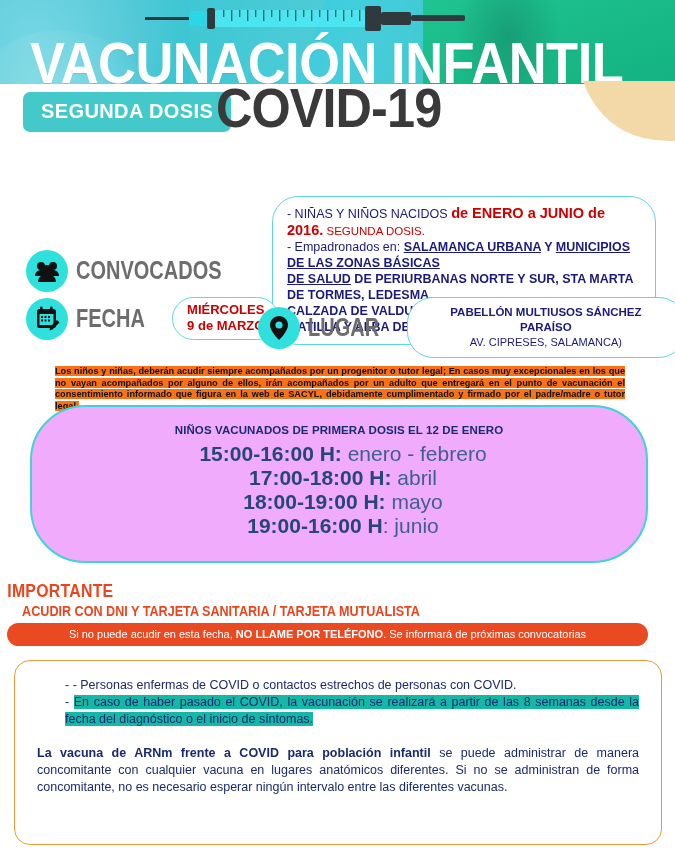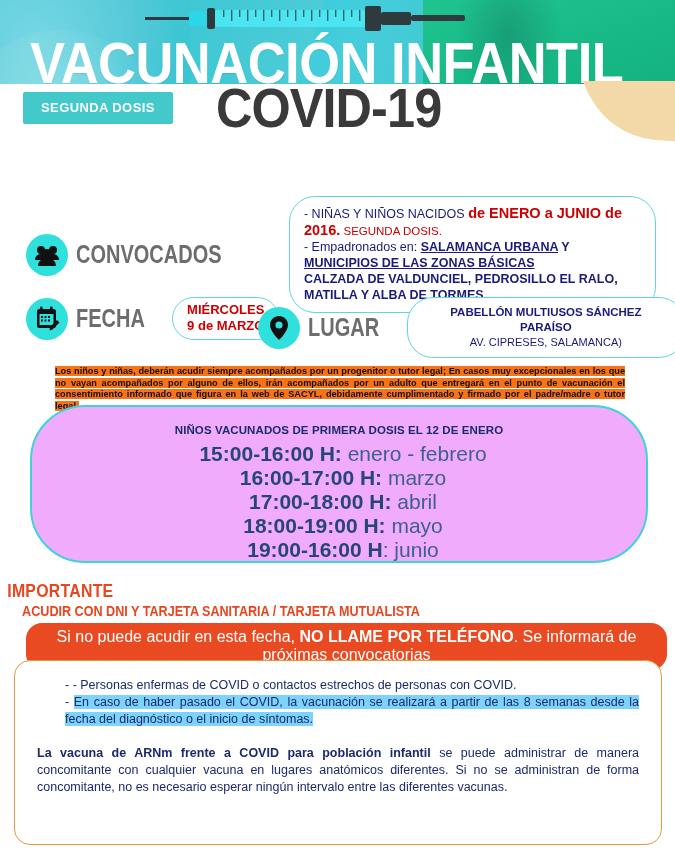--- a/index.html
+++ b/index.html
@@ -74,24 +74,24 @@
     position:relative;
     width:675px;
     height:68px;
     background:#fff;
   }
   .badge-dosis {
     position:absolute; left:23px; top:8px;
     background:#43c9c9;
     color:#ffffff;
     font-weight:bold;
-    font-size:13px;
+    font-size:20px;
     letter-spacing:.4px;
     padding:8px 18px 9px 18px;
-    border-radius:2px;
+    border-radius:7px;
   }
   .covid19 {
     position:absolute; left:216px; top:-9px;
     font-weight:bold;
     font-size:56px;
     color:#3a3a3a;
     letter-spacing:-1px;
     transform: scaleX(0.9);
     transform-origin:left center;
   }
@@ -119,21 +119,21 @@
 
   .bubble {
     border:1.6px solid #5fd8dd;
     border-radius:26px;
     background:#fff;
   }
 
   
   #convocados-row { position:absolute; left:26px; top:196px; width:630px; }
   #convocados-bubble {
-    margin-left:31px;
+    margin-left:14px;
     padding:8px 12px 9px 14px;
     width:460px;
   }
   .cv-line { font-size:12.5px; color:#1a1a7a; line-height:16px; font-weight:bold; }
   .cv-line .reg { font-weight:normal; }
   .cv-red { color:#cc0000; font-weight:bold; font-size:14.5px; }
   .cv-red-small { color:#cc0000; font-weight:normal; font-size:11.5px; }
   .u { text-decoration:underline; }
 
   
@@ -190,42 +190,42 @@
   }
   #importante .imp-title {
     color:#e8461f; font-weight:bold; font-size:18px; letter-spacing:.3px;
     transform:scaleX(.88); display:inline-block;
   }
   #importante .imp-sub {
     color:#e8461f; font-weight:bold; font-size:14px; margin-top:1px;
     transform:scaleX(.9); display:inline-block;
   }
   #phone-pill {
-    position:absolute; left:26px; top:623px; width:641px;
+    position:absolute; left:7px; top:623px; width:641px;
     background:#ea4a21;
     color:#ffffff;
     border-radius:16px;
     text-align:center;
-    font-size:16px;
+    font-size:11px;
     padding:5px 0 6px 0;
     letter-spacing:0px;
   }
   #phone-pill b { font-weight:bold; }
 
   
   #bottom-box {
     position:absolute; left:14px; top:660px; width:648px; height:185px;
     border:1.6px solid #e79a3a;
     border-radius:16px;
     background:#fff;
     padding:16px 22px 0 22px;
   }
   .bb-title { color:#1a2a6e; font-size:12.5px; font-weight:normal; }
   .bb-item  { color:#1a2a6e; font-size:12.5px; line-height:17px; margin-left:28px; }
-  .bb-hl { background:#7dd3fc;margin-top:16px; }
+  .bb-hl { background:#14b8a6;margin-top:16px; }
   .bb-just { text-align:justify; }
   .bb-para {
     color:#1a2a6e; font-size:12.5px; line-height:17px; margin-top:17px;
     text-align:justify;
   }
   .bb-para b { font-weight:bold; }
 </style>
 </head>
 <body>
 
@@ -291,20 +291,23 @@
     </svg>
   </div>
   <div class="row-label">CONVOCADOS</div>
   <div class="bubble" id="convocados-bubble">
     <div class="cv-line">
       <span class="reg">- NIÑAS Y NIÑOS NACIDOS </span><span class="cv-red">de ENERO a JUNIO de 2016.</span><span class="cv-red-small"> SEGUNDA DOSIS.</span>
     </div>
     <div class="cv-line">
       <span class="reg">- Empadronados en: </span><span class="u">SALAMANCA URBANA</span><span> Y </span><span class="u">MUNICIPIOS DE LAS ZONAS BÁSICAS</span>
     </div>
+    <div class="cv-line">
+      <span class="u">DE SALUD</span><span> DE PERIURBANAS NORTE Y SUR, STA MARTA DE TORMES, LEDESMA,</span>
+    </div>
     <div class="cv-line">CALZADA DE  VALDUNCIEL, PEDROSILLO EL RALO, MATILLA Y ALBA DE TORMES</div>
   </div>
 </div>
 
 <div class="row" id="fecha-row">
   <div class="icon-circle">
     <svg width="25" height="25" viewBox="0 0 25 25">
       <rect x="2" y="3" width="19" height="19" rx="2.5" fill="#111"></rect>
       <rect x="4.5" y="8" width="14" height="11" fill="#2fe0dd"></rect>
       <g fill="#111">
@@ -345,23 +348,20 @@
   <span class="hl">Los niños y  niñas, deberán acudir siempre acompañados por un progenitor o  tutor legal;  En casos muy excepcionales en los que no vayan acompañados por alguno de ellos, irán  acompañados por un adulto que entregará en el punto de vacunación el consentimiento informado que figura en la web de SACYL, debidamente cumplimentado y firmado por el padre/madre o tutor legal.</span>
 </div>
 
 <div id="schedule-box">
   <div id="schedule-title">NIÑOS VACUNADOS DE PRIMERA DOSIS EL 12 DE ENERO</div>
   <div class="sched-list">
     <div class="sched-line">
       <span class="t">15:00-16:00 H:</span><span class="m"> enero - febrero</span>
     </div>
     <div class="sched-line">
-      <span class="t">16:00-17:00 H:</span><span class="m"> marzo</span>
-    </div>
-    <div class="sched-line">
       <span class="t">17:00-18:00 H:</span><span class="m"> abril</span>
     </div>
     <div class="sched-line">
       <span class="t">18:00-19:00 H:</span><span class="m"> mayo</span>
     </div>
     <div class="sched-line">
       <span class="t">19:00-16:00 H</span><span class="m">: junio</span>
     </div>
   </div>
 </div>

